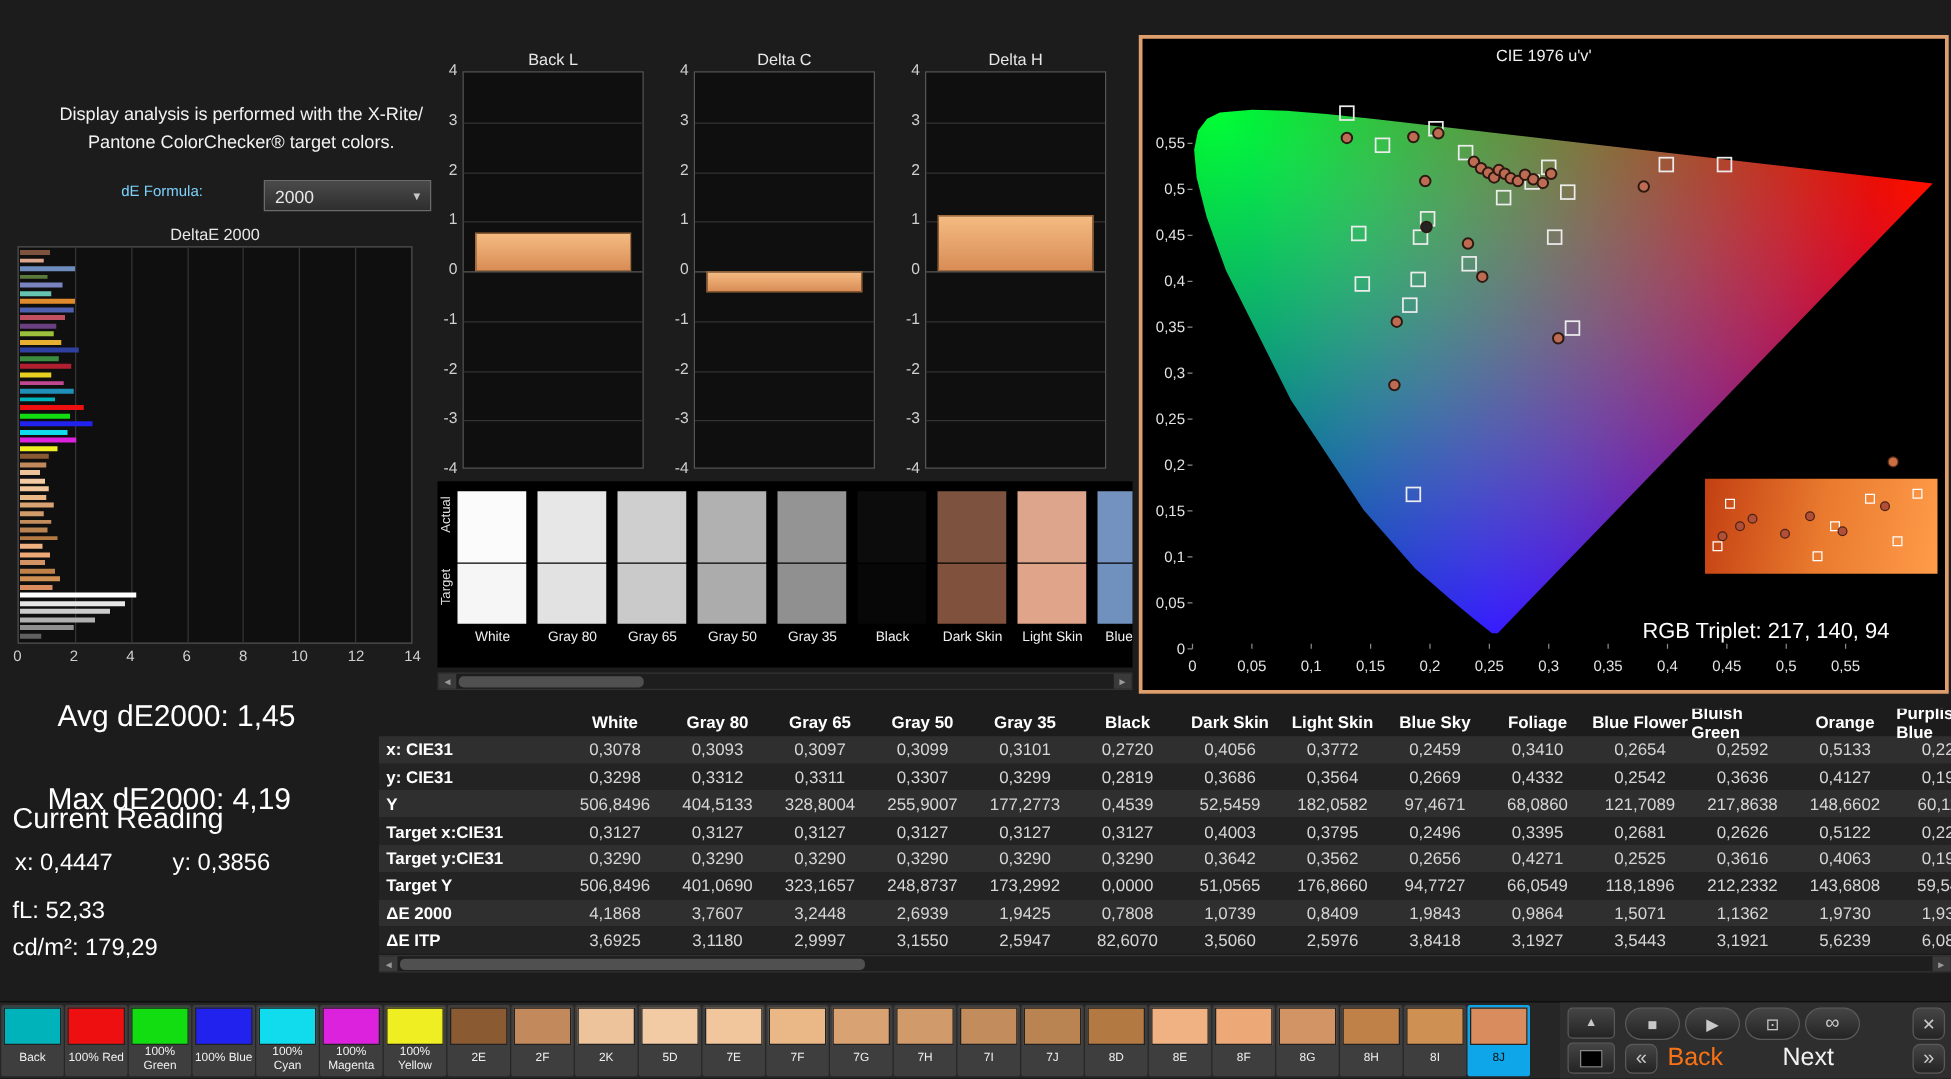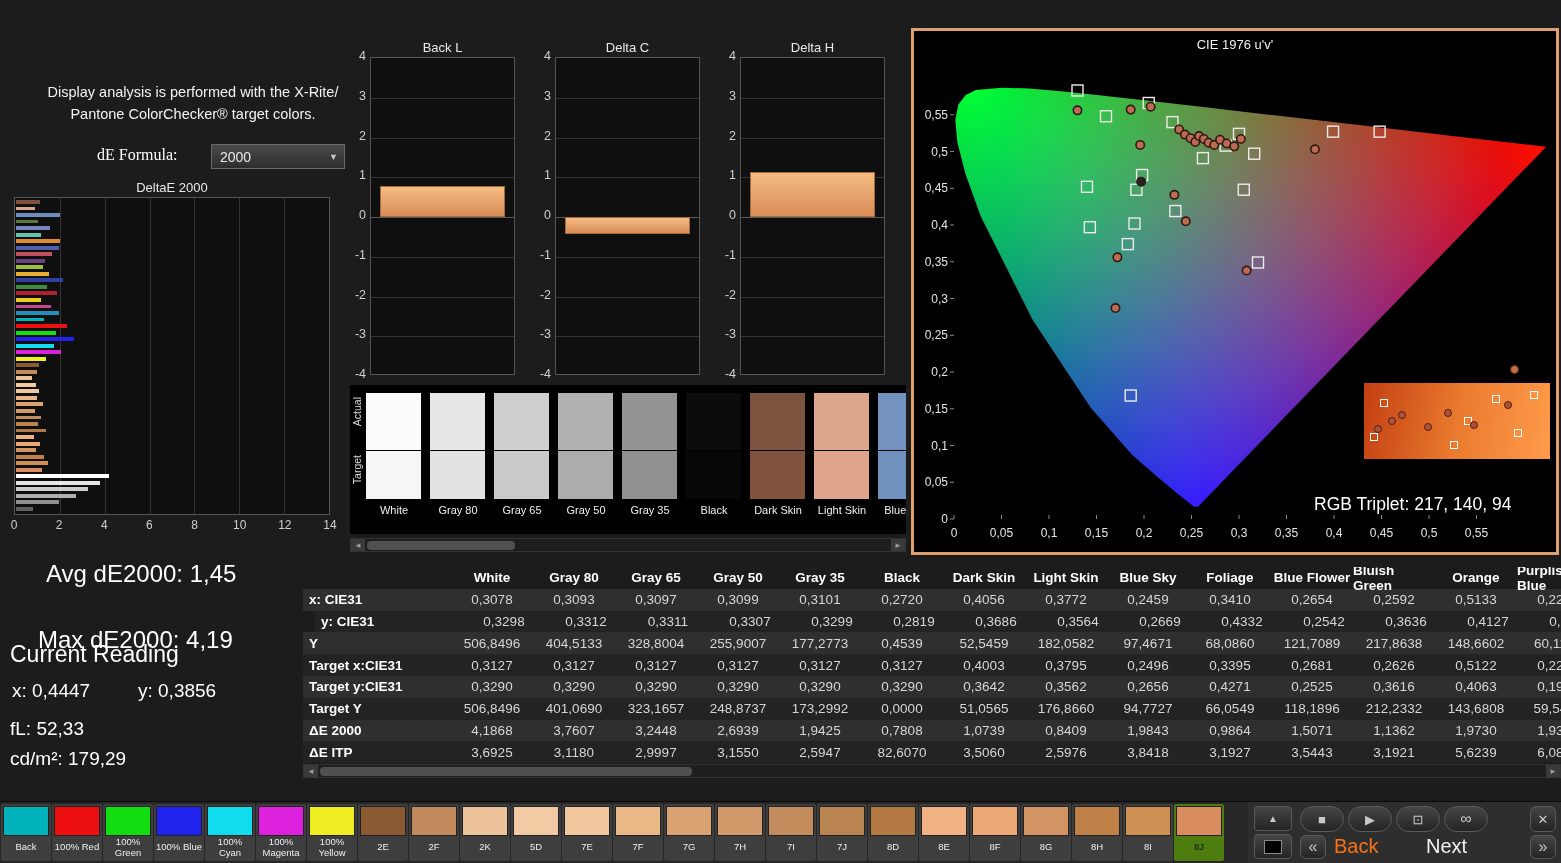--- a/index.html
+++ b/index.html
@@ -1,21 +1,21 @@
 <!DOCTYPE html>
 <html><head>
 <meta charset="utf-8">
 <style>
   html,body{margin:0;padding:0;background:#000;}
   #root{position:relative;width:1561px;height:863px;background:#1c1c1c;overflow:hidden;
         font-family:"Liberation Sans",sans-serif;color:#e8e8e8;}
   
   .title{position:absolute;left:8px;top:24px;font-size:35px;color:#fafafa;}
   .desc{position:absolute;left:28px;top:82px;width:330px;text-align:center;font-size:14.5px;line-height:1.5;color:#f2f2f2;}
-  .deLabel{position:absolute;left:97px;top:146px;font-size:16px;color:#ffffff;font-family:Liberation Serif, serif;}
+  .deLabel{position:absolute;left:97px;top:146px;font-size:12px;color:#7dd3fc;}
   .dropdown{position:absolute;left:211px;top:144px;width:134px;height:25px;box-sizing:border-box;
             background:linear-gradient(#4a4a4a,#2e2e2e);border:1px solid #6a6a6a;display:flex;align-items:center;
             font-size:14px;color:#e8e8e8;padding-left:8px;cursor:pointer;}
   .dd-arrow{margin-left:auto;padding-right:6px;font-size:9px;color:#c8c8c8;}
   
   .deltae-title{position:absolute;left:14px;top:180px;width:316px;text-align:center;font-size:13px;color:#e8e8e8;}
   #deltae-box{position:absolute;left:14px;top:197px;width:316px;height:318px;background:#0f0f0f;border:1px solid #555;box-sizing:border-box;}
   .vgrid{position:absolute;top:0;bottom:0;width:1px;background:#353535;}
   .bars{position:absolute;left:1px;right:1px;top:2px;}
   .hbar{height:3.9px;margin-bottom:2.65px;}
@@ -59,21 +59,21 @@
   #table{position:absolute;left:303px;top:567px;width:1258px;height:197px;overflow:hidden;font-size:13.5px;}
   .trow{display:flex;height:21.8px;}
   .tl{width:148px;flex:none;display:flex;align-items:center;padding-left:6px;box-sizing:border-box;font-weight:bold;color:#fff;}
   .tv{width:82px;flex:none;display:flex;align-items:center;justify-content:center;color:#d6d6d6;}
   .th{font-weight:bold;color:#fff;}
   
   #toolbar{position:absolute;left:0;top:801px;width:1561px;height:62px;background:#262626;border-top:1px solid #0a0a0a;}
   #patches{position:absolute;left:1px;top:2px;display:flex;}
   .pbtn{width:50px;height:57px;margin-right:1px;background:#3e3e3e;border-radius:2px;display:flex;flex-direction:column;
         box-sizing:border-box;padding:2px;cursor:pointer;}
-  .pbtn.sel{background:#4d7c0f;}
+  .pbtn.sel{background:#0ea5e9;}
   .pcolor{height:28px;border:1px solid #222;flex:none;}
   .plabel{flex:1;display:flex;align-items:center;justify-content:center;text-align:center;font-size:9.5px;line-height:1.1;color:#f0f0f0;}
   .pbtn.sel .plabel{color:#111;}
   .nav{position:absolute;left:1248px;top:0;width:313px;height:62px;background:#2e2e2e;}
   .nbtn{position:absolute;display:flex;align-items:center;justify-content:center;background:linear-gradient(#454545,#242424);
         border:1px solid #5a5a5a;border-radius:13px;color:#c8c8c8;font-size:13px;cursor:pointer;box-sizing:border-box;}
   .up{left:6px;top:4px;width:38px;height:25px;border-radius:4px;font-size:10px;}
   .blackout{left:6px;top:32px;width:38px;height:25px;border-radius:4px;}
   .blacksq{width:16px;height:12px;background:#000;border:1px solid #888;}
   .stop{left:52px;top:4px;width:44px;height:26px;}
@@ -384,21 +384,21 @@
         <div class="tv">0,2720</div>
         <div class="tv">0,4056</div>
         <div class="tv">0,3772</div>
         <div class="tv">0,2459</div>
         <div class="tv">0,3410</div>
         <div class="tv">0,2654</div>
         <div class="tv">0,2592</div>
         <div class="tv">0,5133</div>
         <div class="tv">0,2273</div>
       </div>
-      <div class="trow" style="background: rgb(35, 35, 35); margin-left: 12px;">
+      <div class="trow" style="background: rgb(35, 35, 35);">
         <div class="tl">y: CIE31</div>
         <div class="tv">0,3298</div>
         <div class="tv">0,3312</div>
         <div class="tv">0,3311</div>
         <div class="tv">0,3307</div>
         <div class="tv">0,3299</div>
         <div class="tv">0,2819</div>
         <div class="tv">0,3686</div>
         <div class="tv">0,3564</div>
         <div class="tv">0,2669</div>

